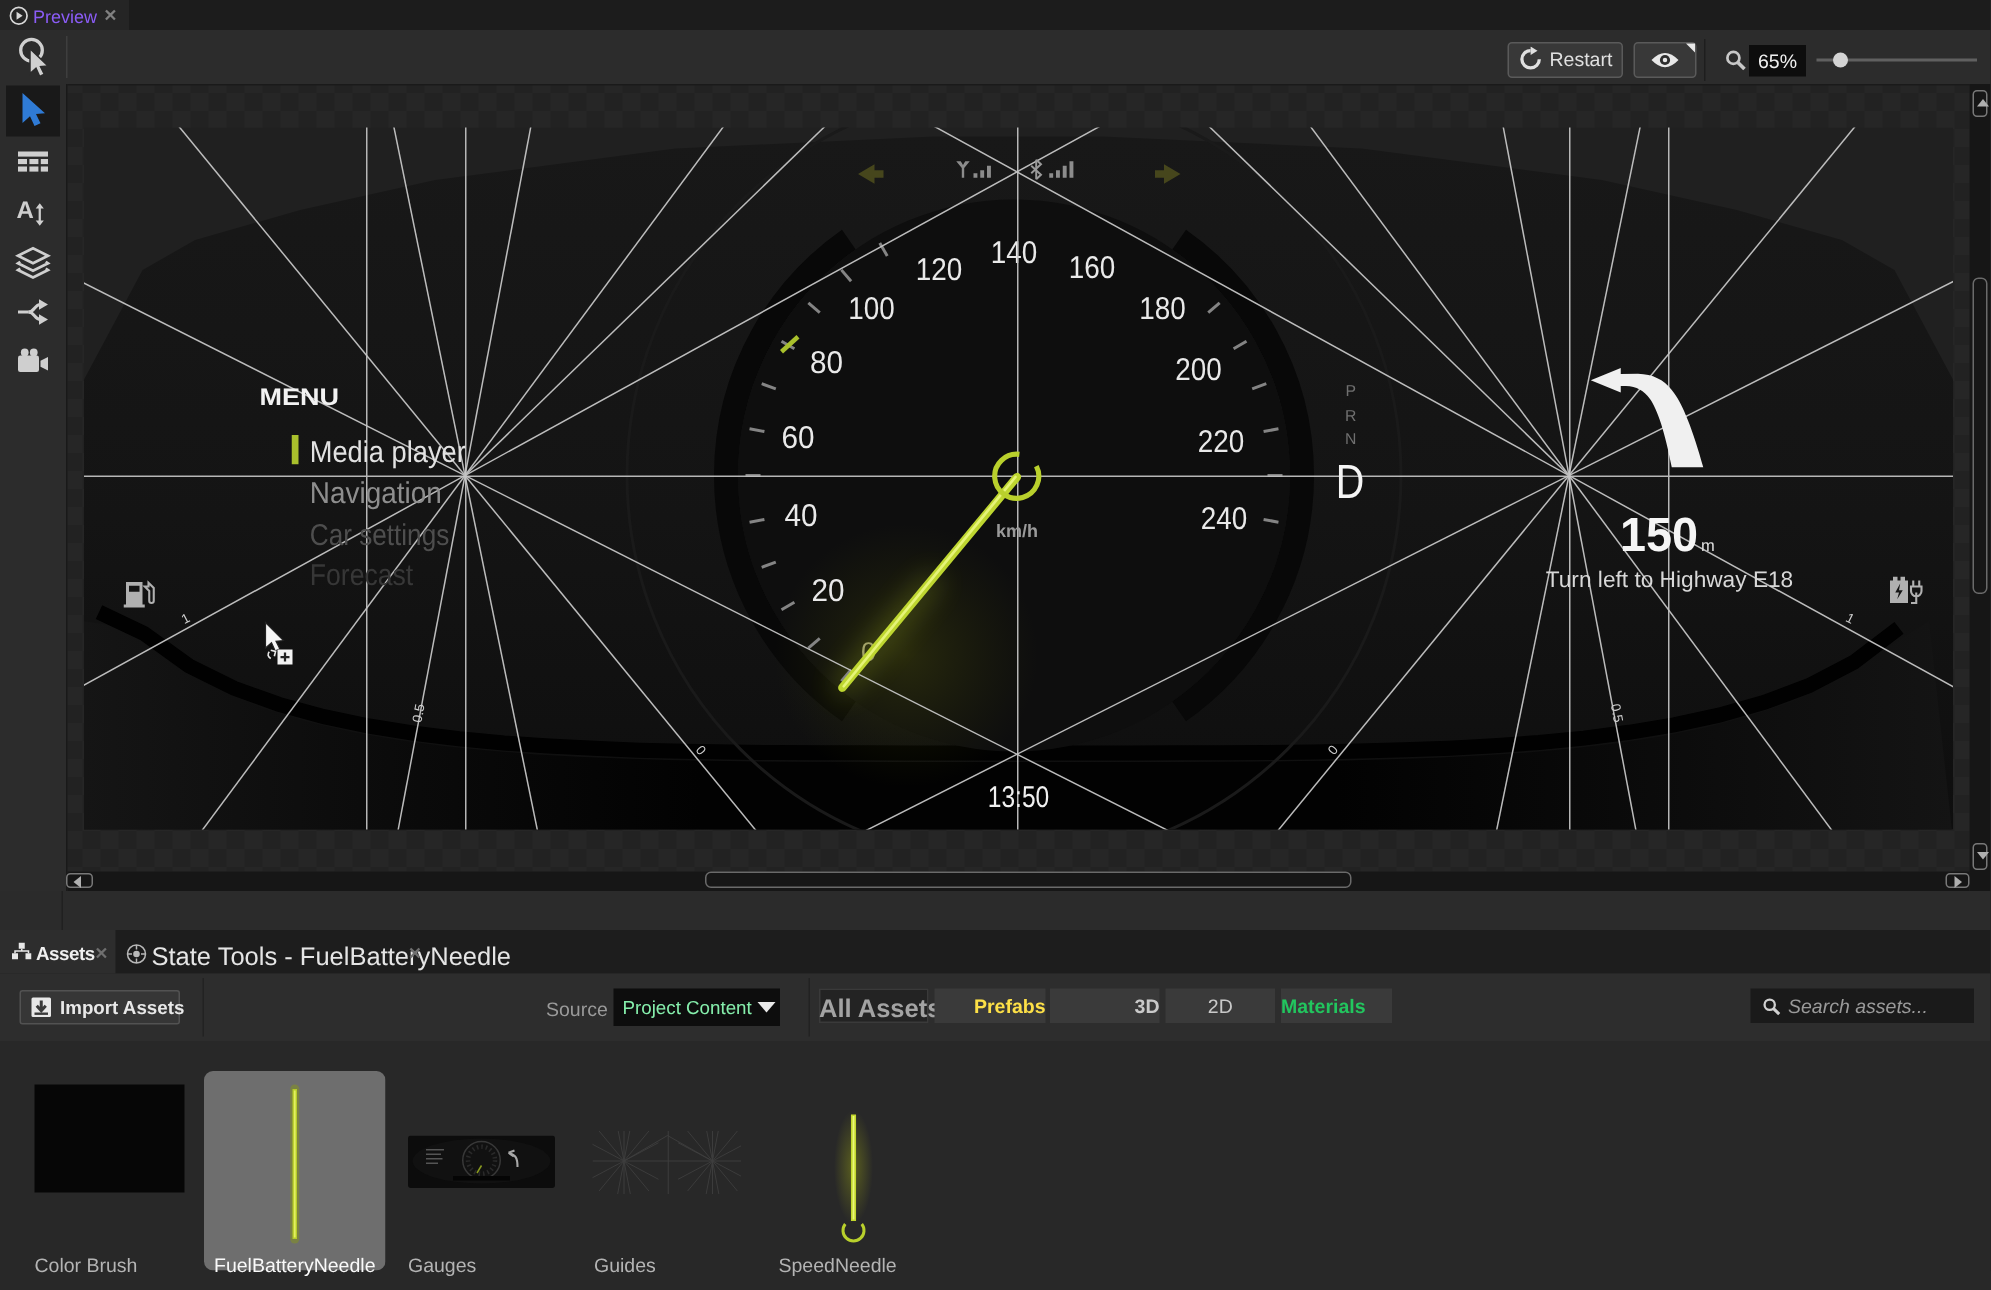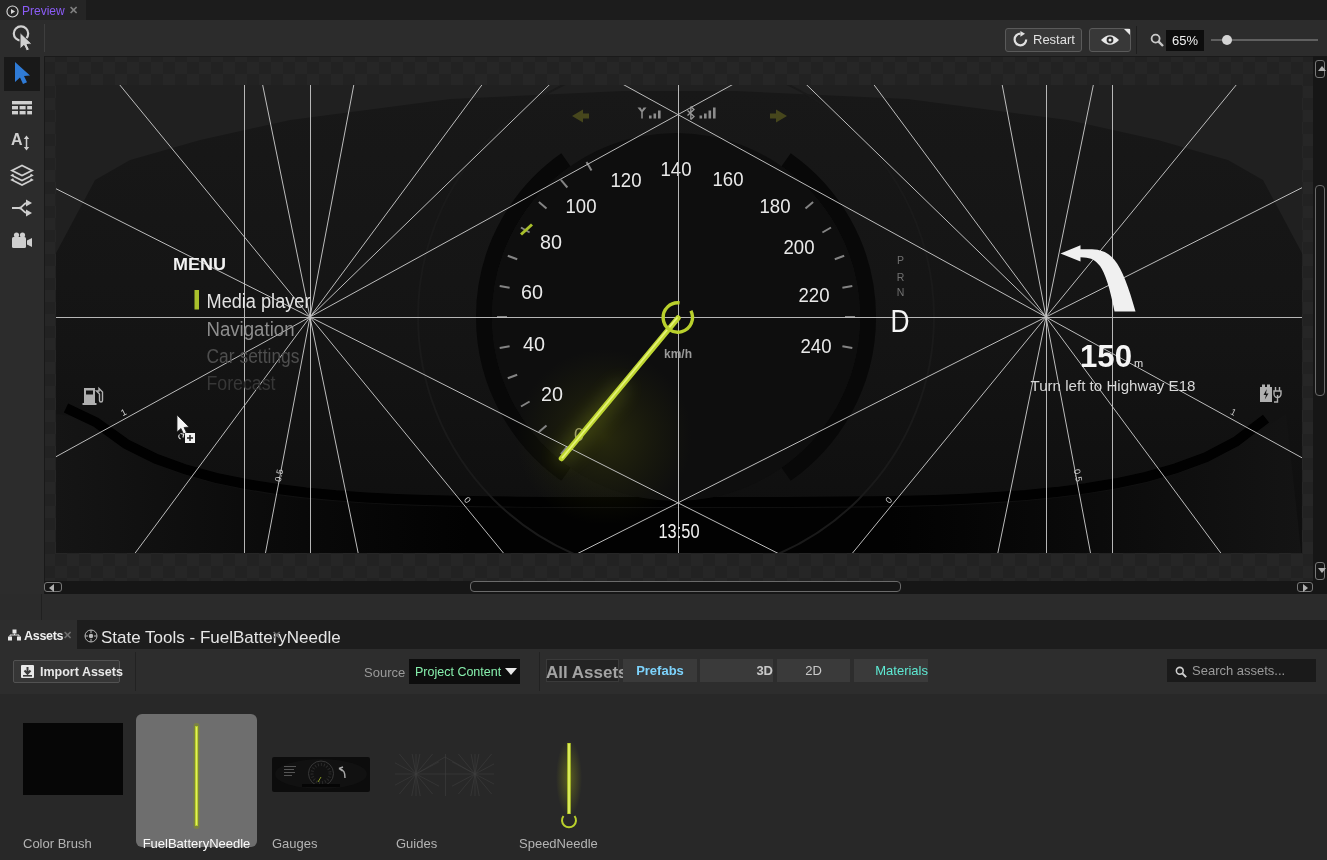--- a/index.html
+++ b/index.html
@@ -308,33 +308,33 @@
 <div class="abs" style="left:40px;top:665px;font-size:12.5px;font-weight:bold;color:#e8e8e8">Import Assets</div>
 <div class="abs" style="left:135px;top:652px;width:1px;height:39px;background:#222"></div>
 <div class="abs" style="left:364px;top:665px;font-size:13px;color:#9a9a9a">Source</div>
 <div class="abs" style="left:409px;top:659px;width:111px;height:25px;background:#0d0d0d"></div>
 <div class="abs" style="left:415px;top:665px;font-size:12.5px;color:#86efac">Project Content</div>
 <div class="abs" style="left:505px;top:668px;width:0;height:0;border-left:6.5px solid transparent;border-right:6.5px solid transparent;border-top:7px solid #e8e8e8"></div>
 <div class="abs" style="left:539px;top:652px;width:1px;height:39px;background:#222"></div>
 <div class="abs" style="left:546px;top:659px;width:73px;height:23px;background:#232323;border:1px solid #3a3a3a"></div>
 <div class="abs" style="left:546px;top:663px;width:73px;text-align:center;font-size:17px;font-weight:bold;color:#a3a3a3">All Assets</div>
 <div class="abs" style="left:623px;top:659px;width:74px;height:23px;background:#3a3a3a"></div>
-<div class="abs" style="left:623px;top:663px;width:74px;text-align:center;font-size:13px;font-weight:bold;color:#7dd3fc">Prefabs</div>
+<div class="abs" style="left:623px;top:663px;width:74px;text-align:right;font-size:13px;font-weight:bold;color:#fde047">Prefabs</div>
 <div class="abs" style="left:700px;top:659px;width:73px;height:23px;background:#3a3a3a"></div>
 <div class="abs" style="left:700px;top:663px;width:73px;text-align:right;font-size:13px;font-weight:bold;color:#c9c9c9">3D</div>
 <div class="abs" style="left:777px;top:659px;width:73px;height:23px;background:#3a3a3a"></div>
 <div class="abs" style="left:777px;top:663px;width:73px;text-align:center;font-size:13px;font-weight:normal;color:#c9c9c9">2D</div>
 <div class="abs" style="left:854px;top:659px;width:74px;height:23px;background:#3a3a3a"></div>
-<div class="abs" style="left:854px;top:663px;width:74px;text-align:right;font-size:13px;font-weight:normal;color:#5eead4">Materials</div>
+<div class="abs" style="left:854px;top:663px;width:74px;text-align:left;font-size:13px;font-weight:bold;color:#22c55e">Materials</div>
 <div class="abs" style="left:1167px;top:659px;width:149px;height:23px;background:#1a1a1a"></div>
 <div class="abs" style="left:1175px;top:664px"><svg width="12" height="12" viewBox="0 0 14 14">
       <circle cx="5.6" cy="5.6" r="4" fill="none" stroke="#d0d0d0" stroke-width="1.8"></circle>
       <line x1="8.6" y1="8.6" x2="13" y2="13" stroke="#d0d0d0" stroke-width="2.4"></line>
     </svg></div>
-<div class="abs" style="left:1192px;top:663px;font-size:13px;color:#9a9a9a">Search assets...</div>
+<div class="abs" style="left:1192px;top:663px;font-size:13px;font-style:italic;color:#9a9a9a">Search assets...</div>
 
 <div class="abs" style="left:0;top:694px;width:1327px;height:166px;background:#282828"></div>
 <div class="abs" style="left:23px;top:723px;width:100px;height:72px;background:#060606"></div>
 <svg width="121" height="133" viewBox="0 0 121 133" style="position:absolute;left:136px;top:714px">
     <rect width="121" height="133" rx="6" fill="#6e6e6e"></rect>
     <line x1="60.5" y1="12" x2="60.5" y2="112" stroke="#8a9b10" stroke-width="6" opacity="0.45" stroke-linecap="round"></line>
     <line x1="60.5" y1="12" x2="60.5" y2="112" stroke="#b6cc28" stroke-width="3"></line>
     <line x1="60.5" y1="13" x2="60.5" y2="111" stroke="#e2f160" stroke-width="1.2"></line>
   </svg>
 <svg width="98" height="35" viewBox="0 0 98 35" style="position:absolute;left:272px;top:757px">

